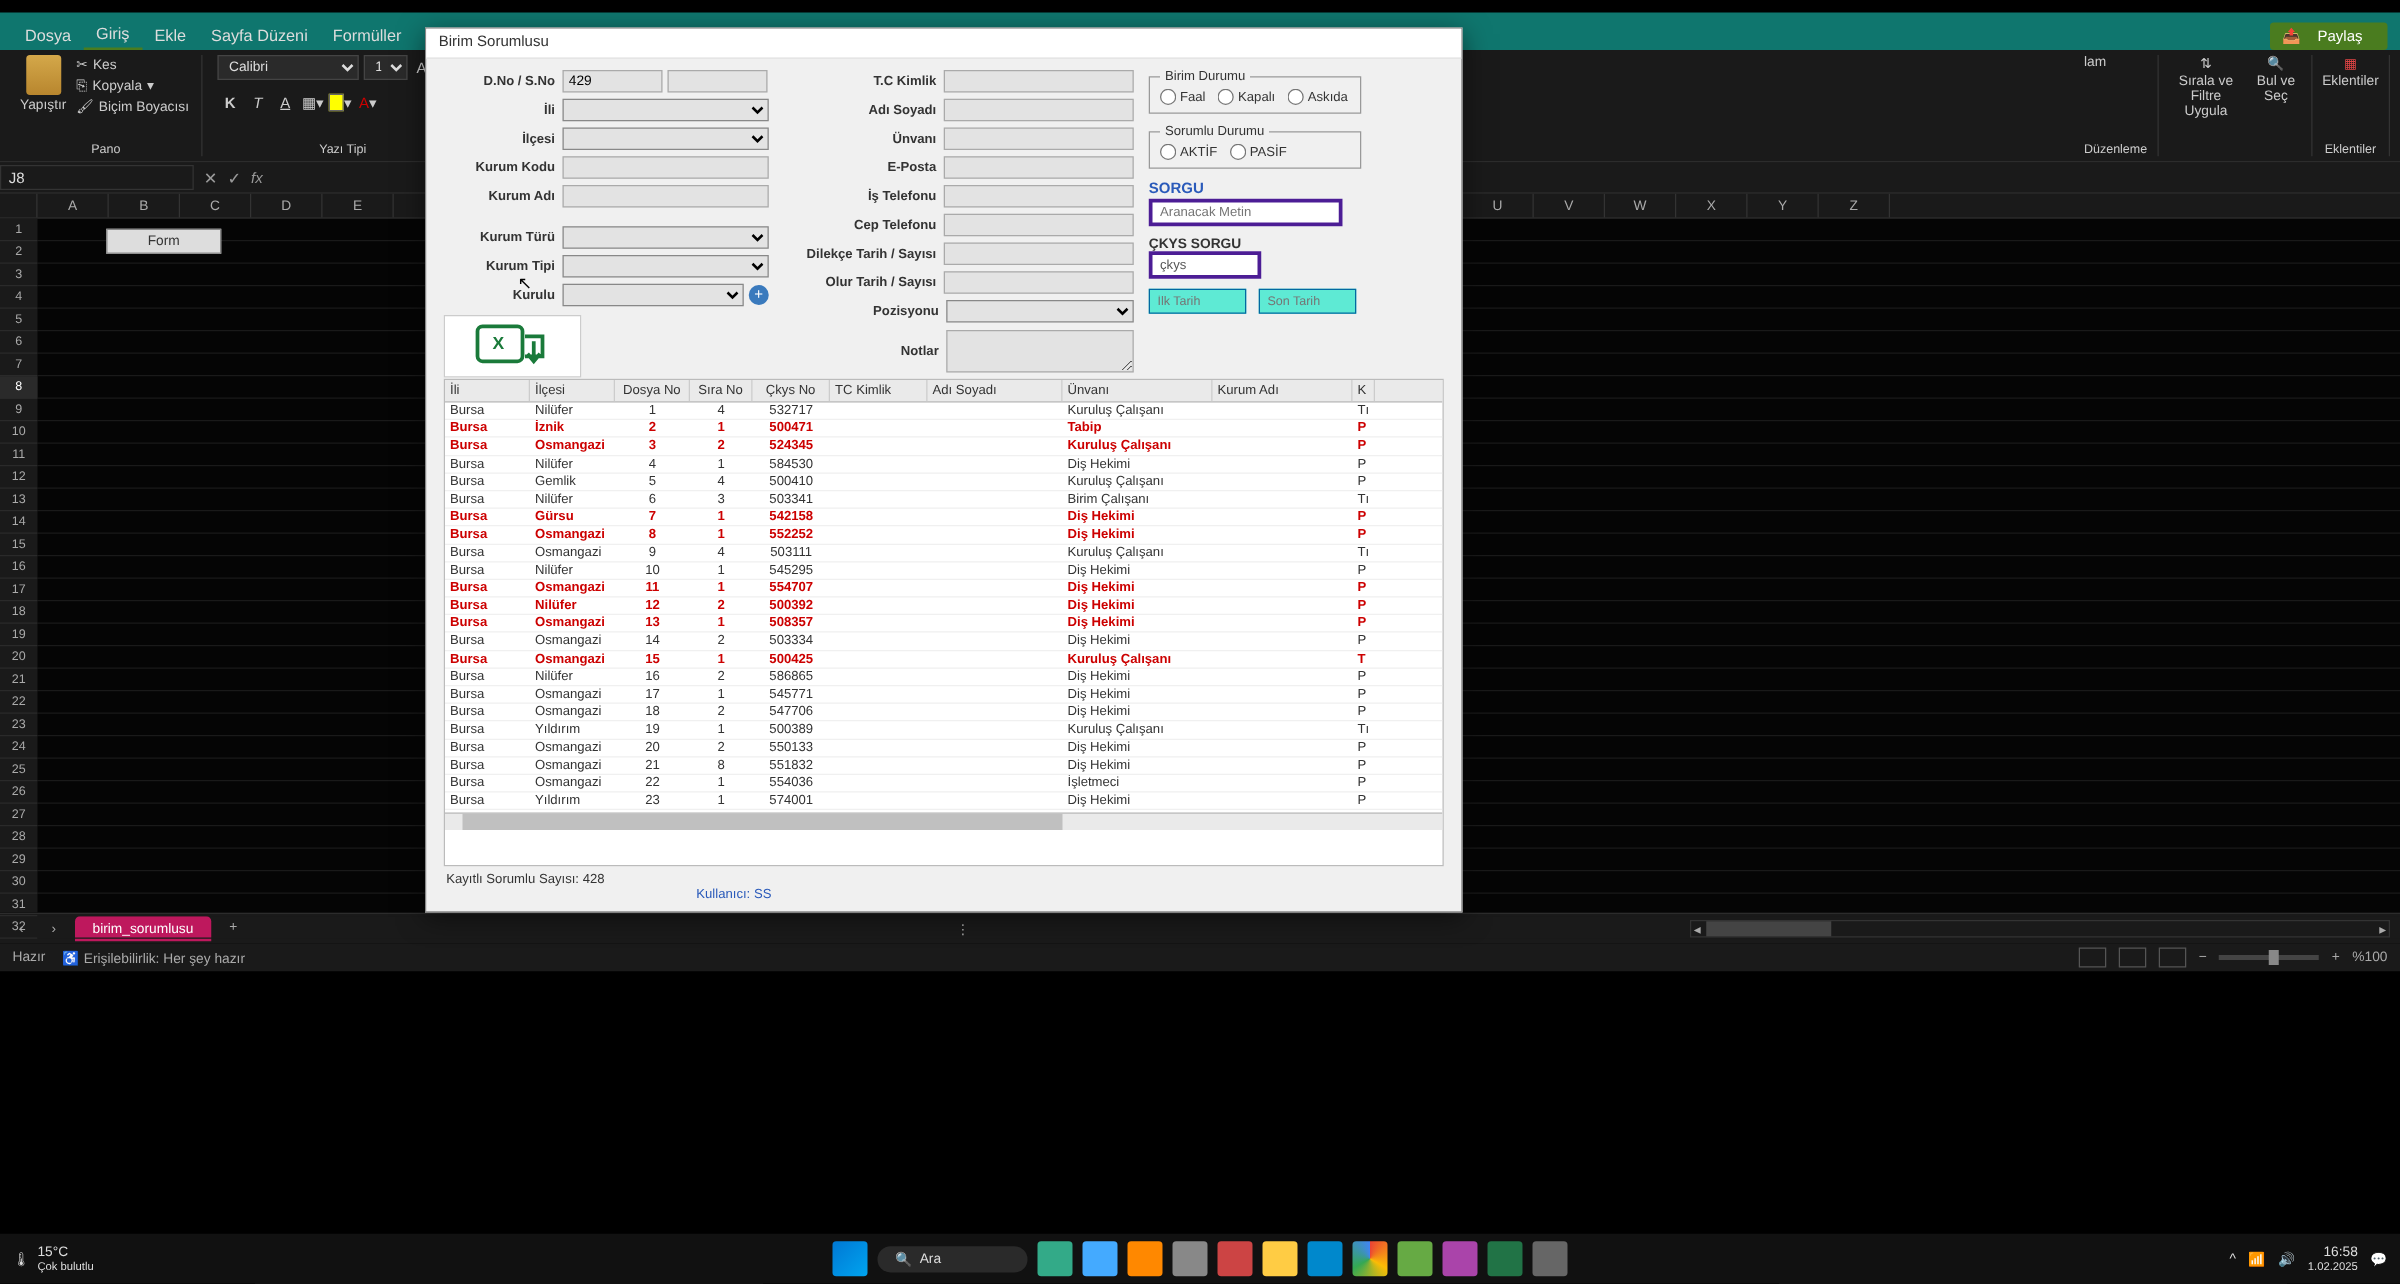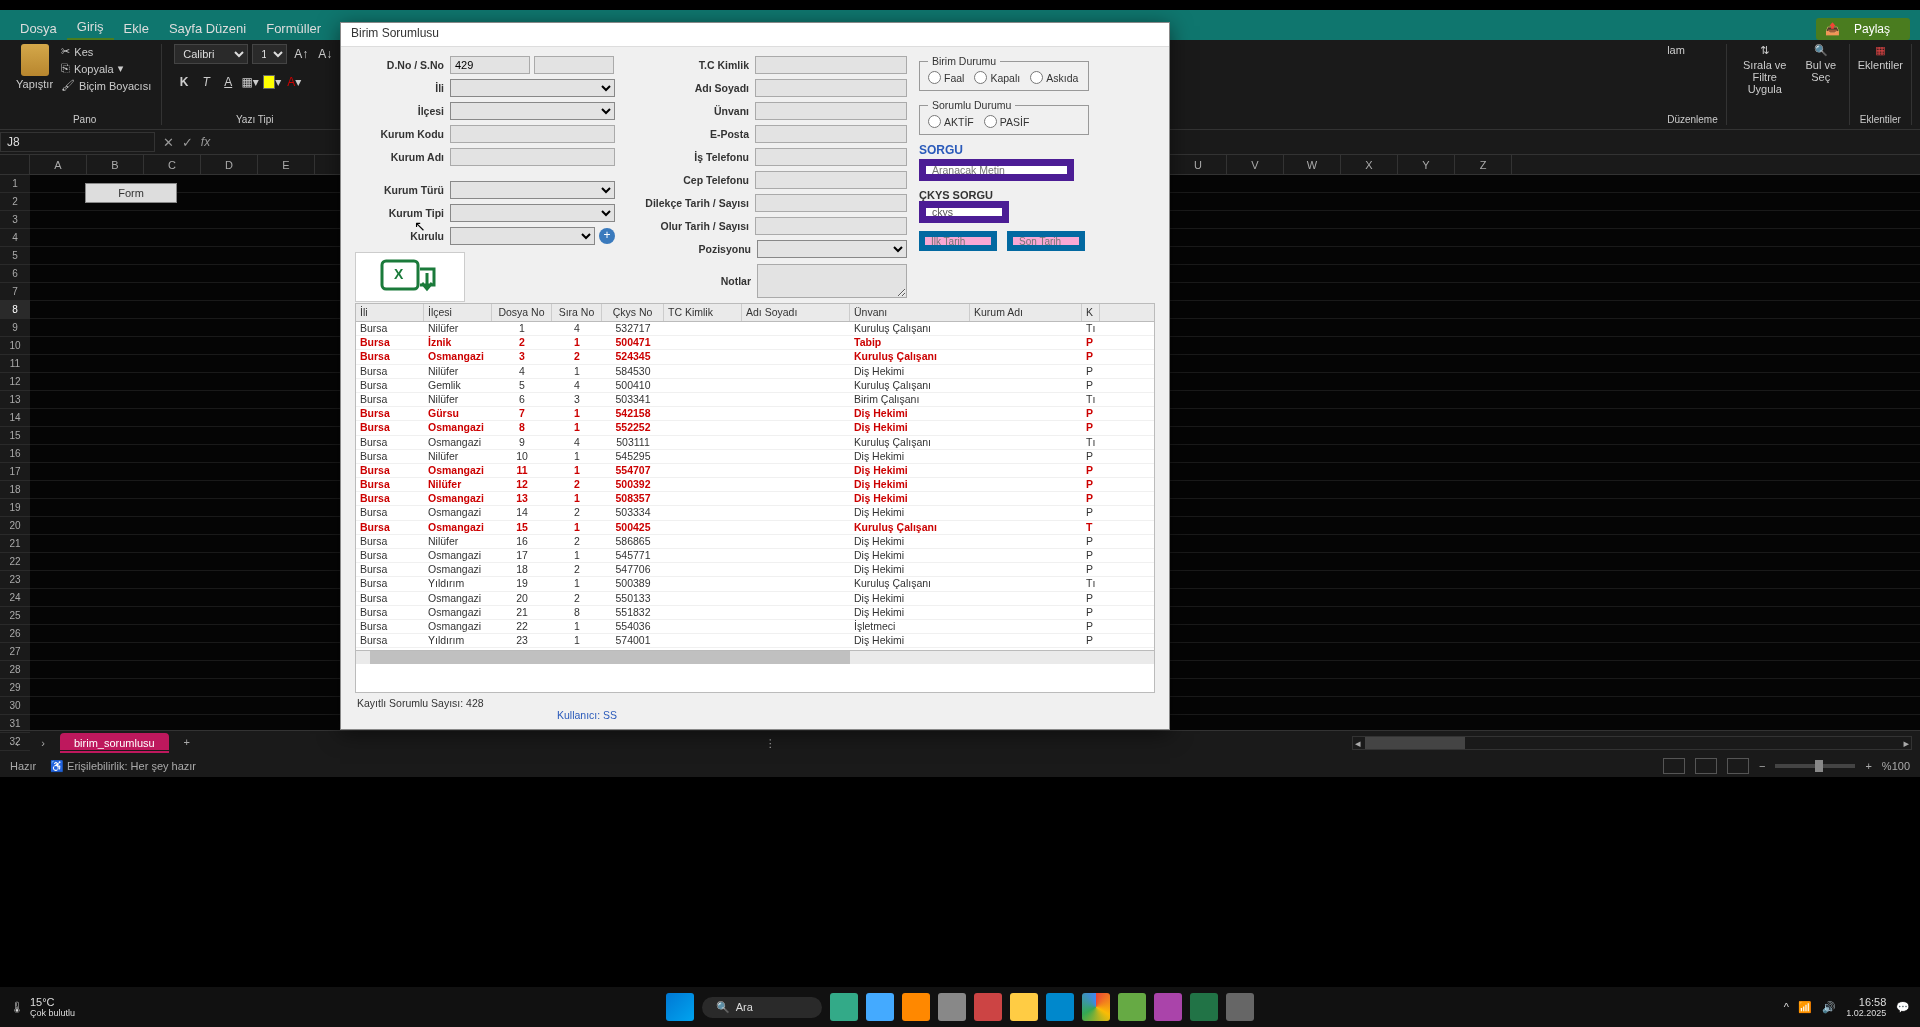--- a/index.html
+++ b/index.html
@@ -17,21 +17,21 @@
 
 .ribbon { height: 90px; background: #1a1a1a; display: flex; padding: 4px 8px; color: #ccc; font-size: 11px; gap: 4px; border-bottom: 1px solid #333; }
 .ribbon-group { border-right: 1px solid #333; padding: 0 8px; display: flex; flex-direction: column; }
 .ribbon-group-label { text-align: center; font-size: 10px; margin-top: auto; padding-top: 2px; }
 .ribbon-top { display: flex; gap: 6px; flex: 1; align-items: flex-start; }
 .ribbon-col { display: flex; flex-direction: column; gap: 2px; font-size: 11px; }
 .ribbon-btn { display: flex; align-items: center; gap: 4px; padding: 1px 2px; }
 .paste-big { display: flex; flex-direction: column; align-items: center; gap: 2px; }
 .paste-icon { width: 28px; height: 32px; background: linear-gradient(#d4a84a, #b8862e); border-radius: 3px; position: relative; }
 .font-box { display: flex; gap: 4px; }
-.font-select { background: #2a2a2a; color: #ddd; border: 1px solid #444; font-size: 11px; padding: 1px 4px; width: 74px; }
+.font-select { background: #2a2a2a; color: #ddd; border: 1px solid #444; font-size: 11px; padding: 1px 4px; width: 113px; }
 .font-size { width: 35px; }
 .font-tools { display: flex; gap: 2px; margin-top: 4px; }
 .font-tool { width: 20px; height: 20px; display: flex; align-items: center; justify-content: center; font-size: 12px; border: 1px solid transparent; }
 .bold { font-weight: bold; }
 .italic { font-style: italic; }
 .underline { text-decoration: underline; }
 .color-box { width: 14px; height: 14px; border: 1px solid #666; }
 .ribbon-right { margin-left: auto; display: flex; }
 
 
@@ -94,24 +94,24 @@
 .fselect { flex: 1; height: 18px; background: #e3e3e3; border: 1px solid #888; font-size: 11px; }
 .fnotes { height: 34px; }
 .plus-btn { width: 16px; height: 16px; background: #3a7abd; color: #fff; border-radius: 50%; text-align: center; line-height: 14px; font-size: 12px; margin-left: 4px; }
 
 fieldset { border: 1px solid #999; padding: 4px 8px 6px; margin-bottom: 8px; font-size: 10.5px; }
 fieldset legend { font-size: 10.5px; padding: 0 4px; }
 .radio-row { display: flex; gap: 10px; align-items: center; }
 .radio-row label { display: flex; align-items: center; gap: 3px; font-size: 10.5px; }
 
 .sorgu-label { color: #2a5aba; font-weight: bold; font-size: 12px; margin-bottom: 2px; }
-.sorgu-box { width: 155px; height: 22px; border: 7px solid #4c1d95; background: #fff; padding: 2px 6px; font-size: 10.5px; color: #555; margin-bottom: 8px; }
+.sorgu-box { width: 155px; height: 22px; border: 3px solid #4c1d95; background: #fff; padding: 2px 6px; font-size: 10.5px; color: #555; margin-bottom: 8px; }
 .ckys-label { font-weight: bold; font-size: 11px; margin-bottom: 0; }
 .date-row { display: flex; gap: 10px; }
-.date-box { width: 78px; height: 20px; border: 6px solid #0369a1; background: #f9a8d4; padding: 2px 6px; font-size: 10px; color: #555; }
+.date-box { width: 78px; height: 20px; border: 1px solid #0369a1; background: #5eead4; padding: 2px 6px; font-size: 10px; color: #555; }
 
 .excel-icon-box { width: 110px; height: 50px; background: #fff; border: 1px solid #ccc; margin-top: 6px; display: flex; align-items: center; justify-content: center; }
 .excel-icon-svg { width: 60px; height: 36px; }
 
 .btn-row { display: flex; gap: 8px; margin: 6px 0 8px; justify-content: flex-end; align-items: center; }
 .dbtn { width: 78px; height: 24px; background: #f4f4f4; border: 1px solid #999; font-size: 11px; cursor: pointer; }
 .dbtn-icon { display: flex; align-items: center; gap: 4px; padding: 0 6px; width: auto; }
 .dbtn-icon .ico { width: 18px; height: 18px; }
 
 .dtable { flex: 1; border: 1px solid #bbb; background: #fff; overflow: hidden; position: relative; }

